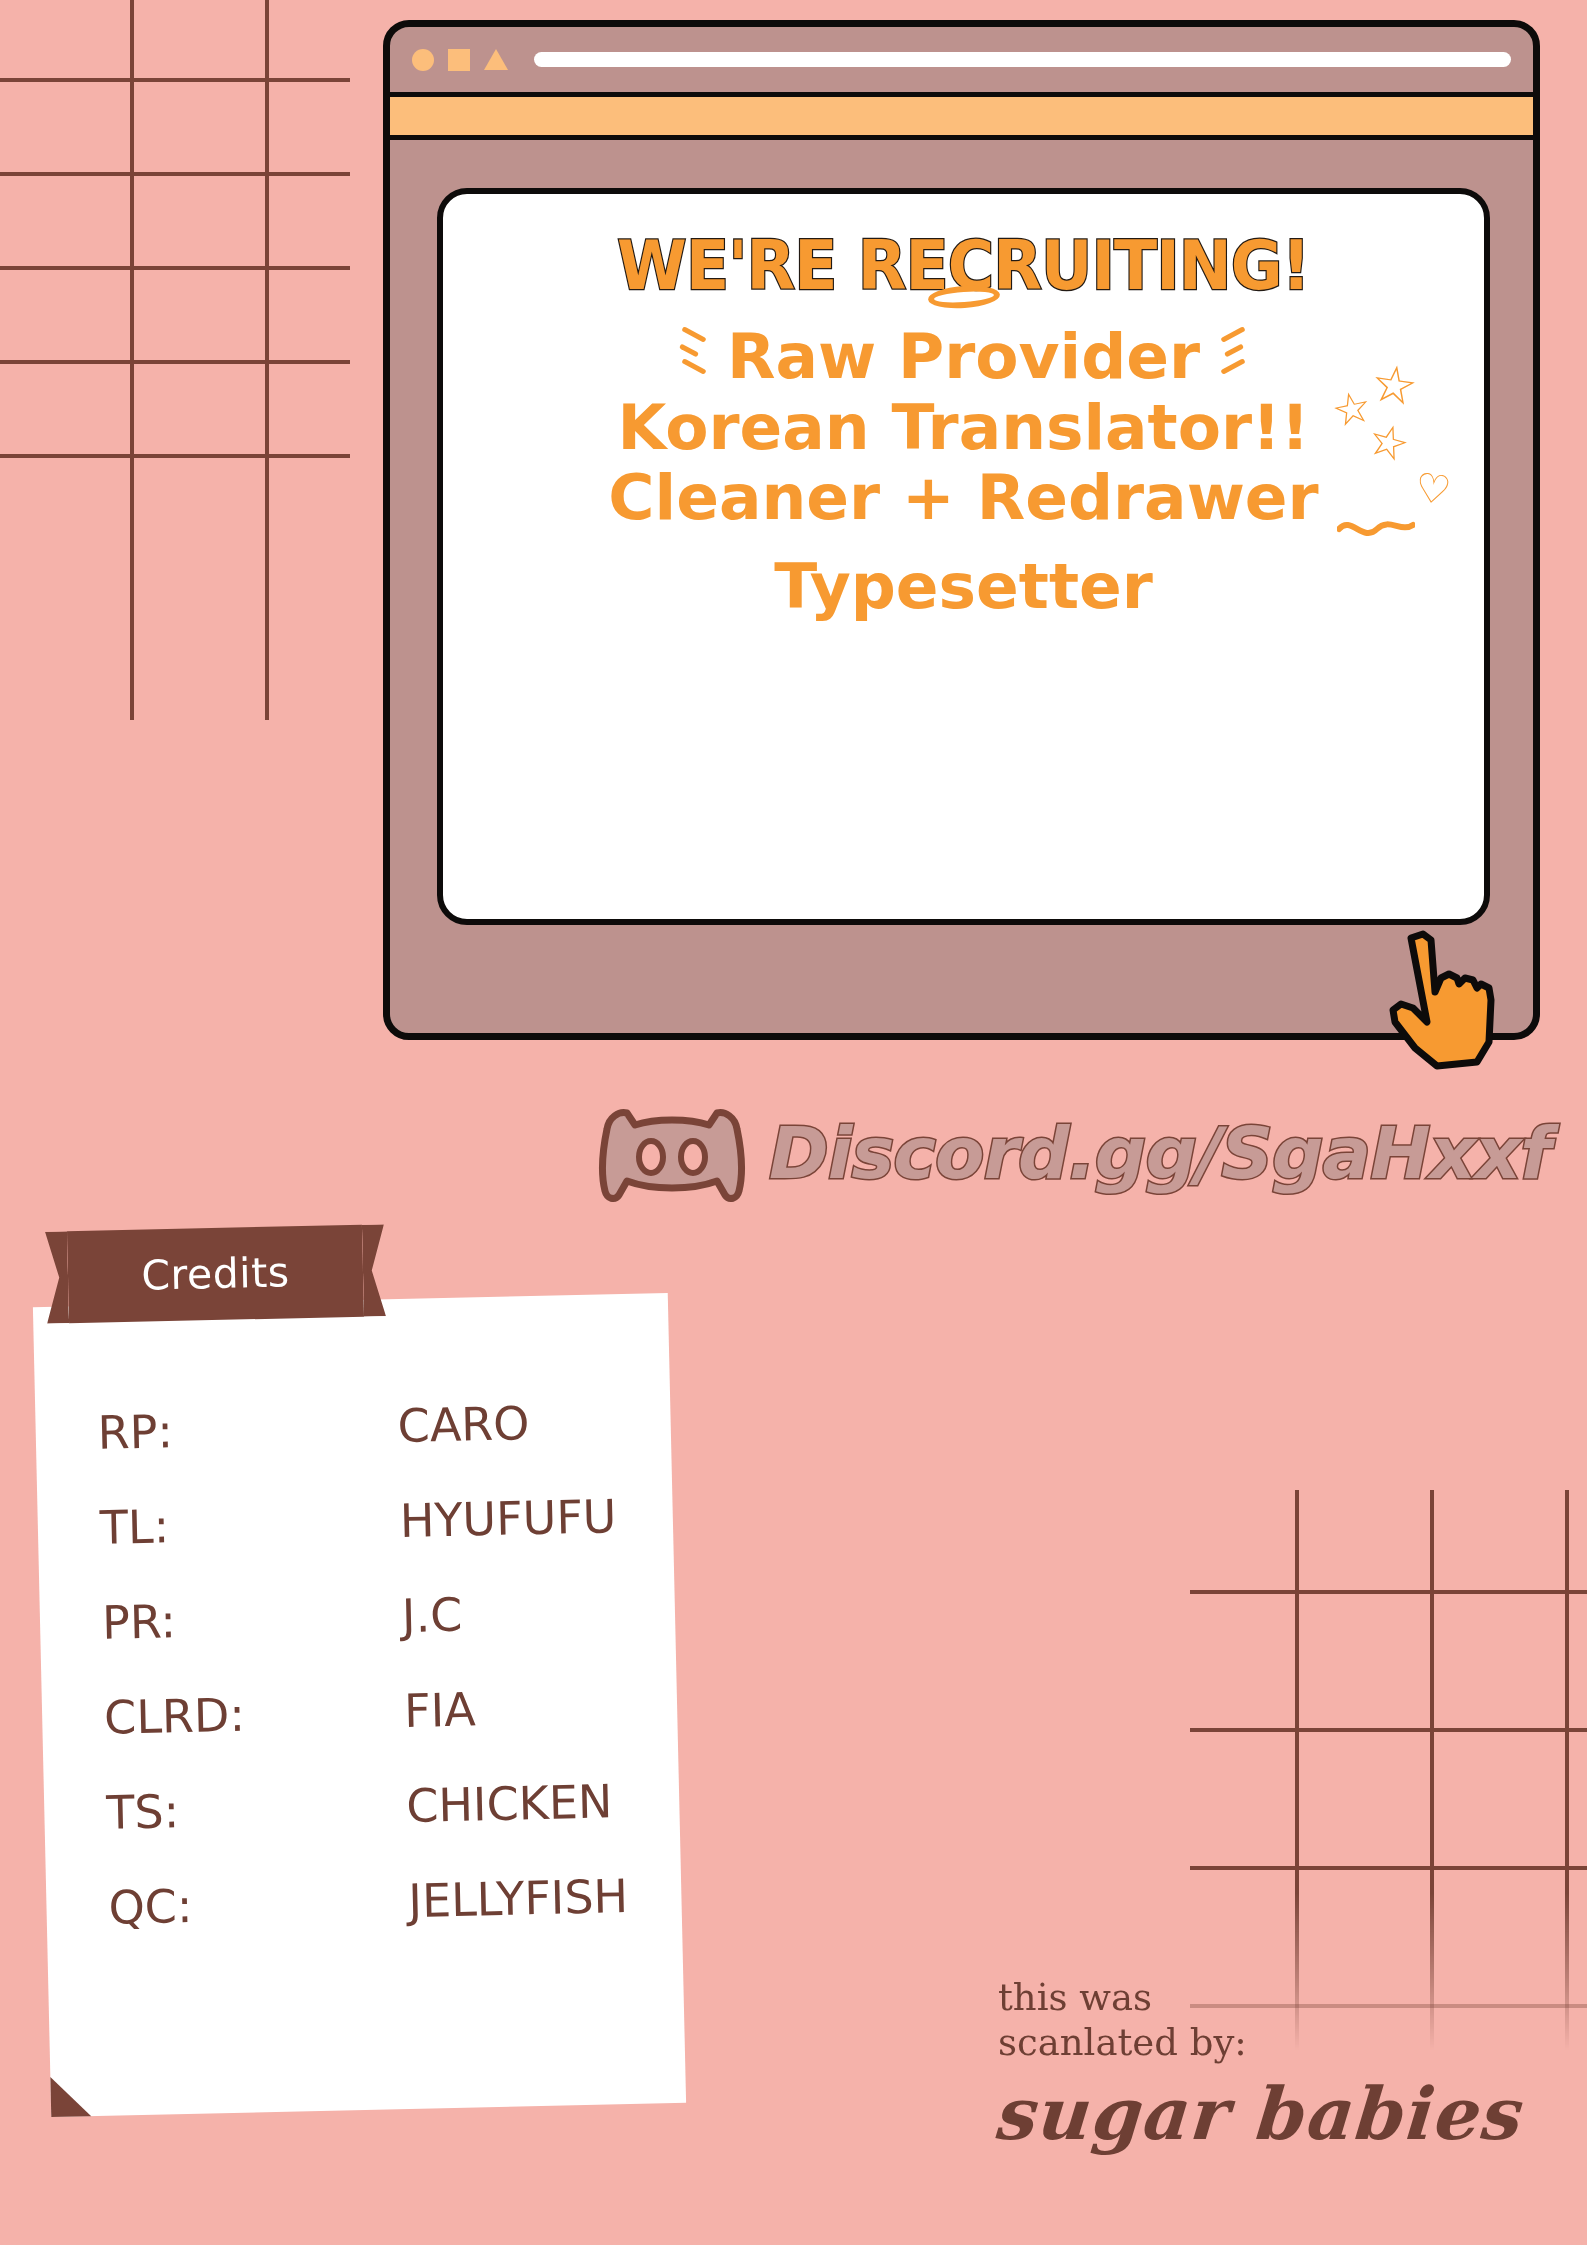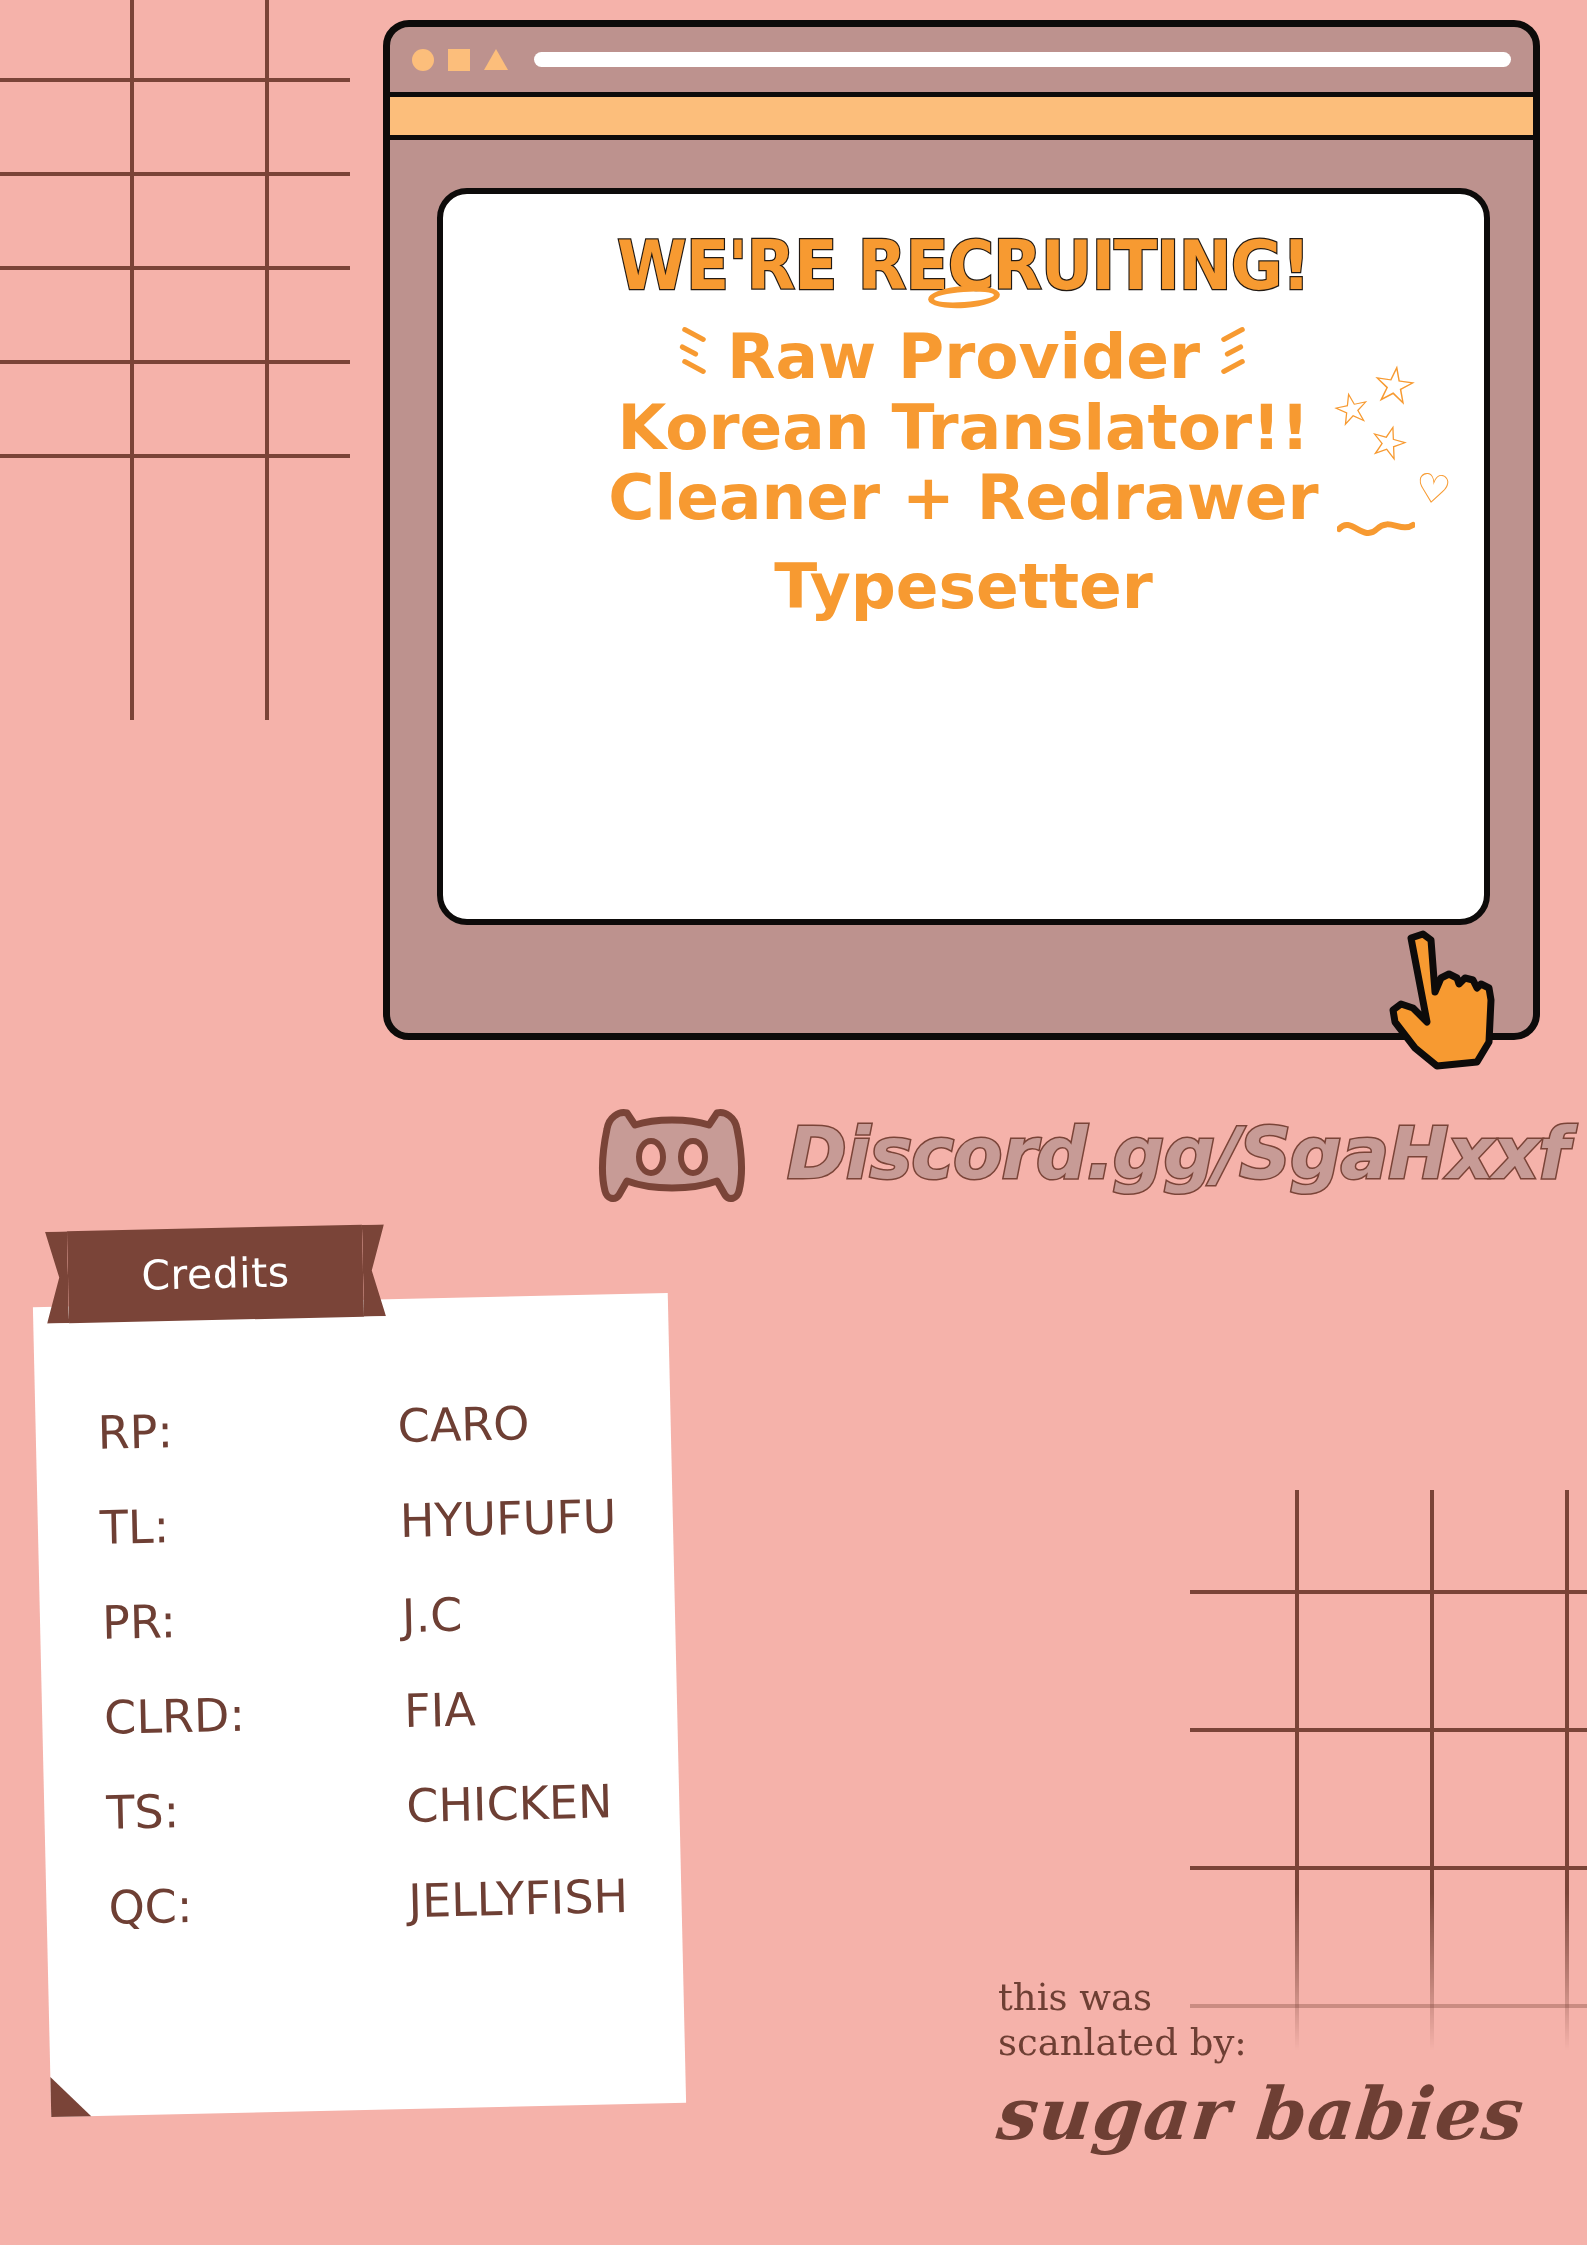--- a/index.html
+++ b/index.html
@@ -129,21 +129,21 @@
 
   
   #hand-cursor {
     position:absolute; left:1385px; top:930px;
     width:110px; height:140px; z-index:6;
   }
 
   
   #discord-row {
     position:absolute; left:597px; top:1095px;
-    display:flex; align-items:center; gap:40px;
+    display:flex; align-items:center; gap:22px;
   }
   #discord-logo { width:150px; height:115px; flex:0 0 auto; }
   #discord-handle {
     font-family:"DejaVu Sans", sans-serif;
     font-weight:bold;
     font-style:italic;
     font-size:72px;
     color:#c79b96;
     -webkit-text-stroke:3px #7a4438;
     paint-order:stroke fill;

